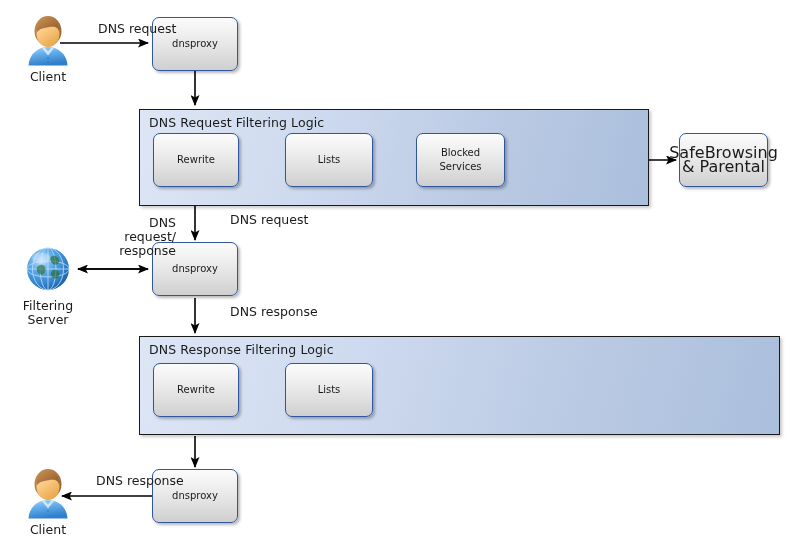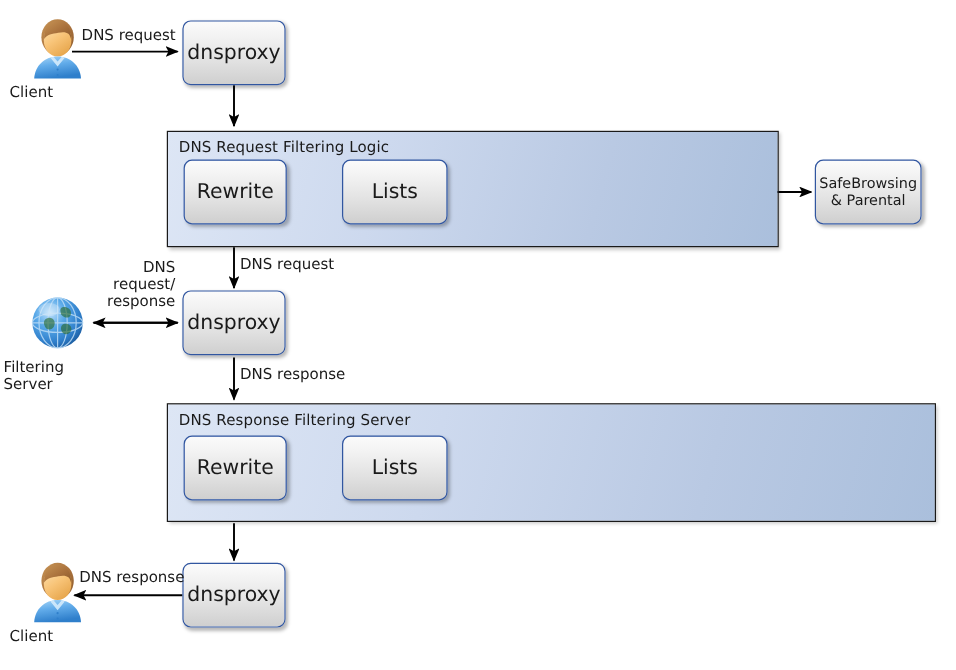--- a/index.html
+++ b/index.html
@@ -14,29 +14,29 @@
          background:linear-gradient(105deg,#dde6f5 0%,#cdd9ee 35%,#b9c9e3 70%,#aabfdc 100%);
          box-shadow:2px 2px 3px rgba(0,0,0,0.22);box-sizing:border-box;}
   .group-title{position:absolute;left:9px;top:5px;font-size:12.5px;color:#1a1a1a;
                white-space:nowrap;letter-spacing:0.1px;}
 
   
   .node{position:absolute;border:1.4px solid #3156a0;border-radius:7px;
         background:linear-gradient(to bottom,#fbfbfb 0%,#f2f2f2 25%,#e2e2e2 62%,#cfcfcf 100%);
         box-shadow:2px 2px 3px rgba(0,0,0,0.28);
         display:flex;align-items:center;justify-content:center;text-align:center;
-        font-size:17px;line-height:14px;color:#1a1a1a;box-sizing:border-box;}
+        font-size:10px;line-height:14px;color:#1a1a1a;box-sizing:border-box;}
 
   
-  .lbl{position:absolute;font-size:12.5px;line-height:14px;color:#1a1a1a;white-space:pre;}
+  .lbl{position:absolute;font-size:12.5px;line-height:14px;color:#1a1a1a;white-space:pre;margin-left:30px;}
   .lbl.c{text-align:center;}
 
   
   .actor{position:absolute;}
-  .actor-caption{position:absolute;text-align:left;font-size:12.5px;line-height:14px;color:#1a1a1a;}
+  .actor-caption{position:absolute;text-align:center;font-size:12.5px;line-height:14px;color:#1a1a1a;}
 </style>
 </head>
 <body>
 
 <div id="canvas">
 
   <svg class="layer" viewBox="0 0 797 558">
     <defs>
       <marker id="ah" markerWidth="11" markerHeight="9" refX="10" refY="4.5" orient="auto" markerUnits="userSpaceOnUse">
         <path d="M0,0 L11,4.5 L0,9 L2.4,4.5 Z" fill="#000"></path>
@@ -153,25 +153,27 @@
   <div class="node" style="left:152px;top:242px;width:86px;height:54px;">dnsproxy</div>
 
   <div class="node" style="left:152px;top:469px;width:86px;height:54px;">dnsproxy</div>
 
   <div class="group" style="left:139px;top:109px;width:510px;height:97px;">
     <div class="group-title">DNS Request Filtering Logic</div>
   </div>
 
   <div class="node" style="left:153px;top:133px;width:86px;height:54px;">Rewrite</div>
   <div class="node" style="left:285px;top:133px;width:88px;height:54px;">Lists</div>
-  <div class="node" style="left:679px;top:133px;width:89px;height:54px;white-space:pre;font-size:12px;">SafeBrowsing
+  <div class="node" style="left:416px;top:133px;width:89px;height:54px;white-space:pre;">Blocked
+Services</div>
+  <div class="node" style="left:679px;top:133px;width:89px;height:54px;white-space:pre;font-size:16px;">SafeBrowsing
 &amp; Parental</div>
 
   <div class="group" style="left:139px;top:336px;width:641px;height:99px;">
-    <div class="group-title">DNS Response Filtering Server</div>
+    <div class="group-title">DNS Response Filtering Logic</div>
   </div>
 
   <div class="node" style="left:153px;top:363px;width:86px;height:54px;">Rewrite</div>
   <div class="node" style="left:285px;top:363px;width:88px;height:54px;">Lists</div>
 
   <div class="lbl" style="left:68px;top:22px;">DNS request</div>
 
   <div class="lbl" style="left:200px;top:213px;">DNS request</div>
 
   <div class="lbl c" style="left:78px;top:216px;width:68px;text-align:right;">DNS

